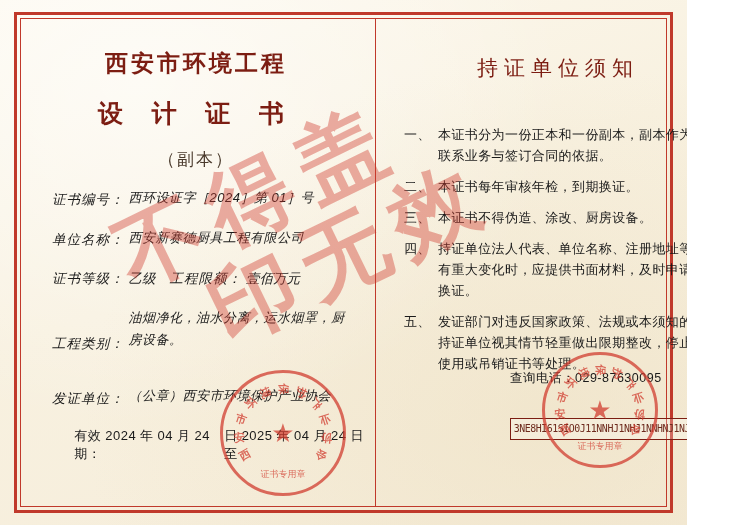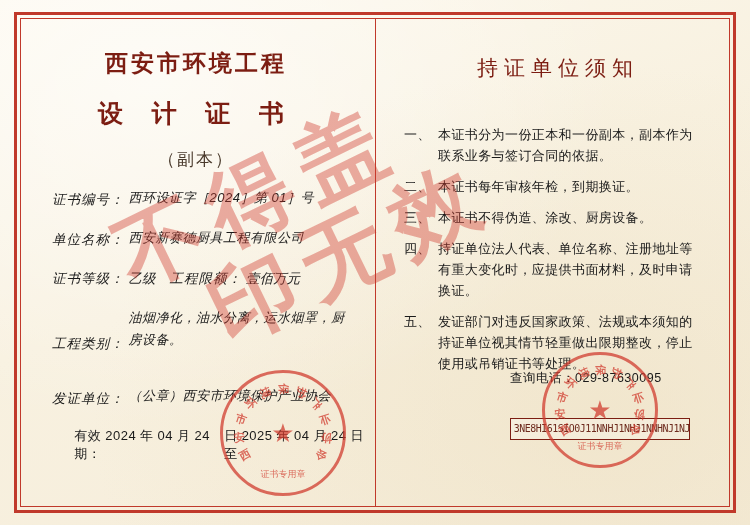--- a/index.html
+++ b/index.html
@@ -8,21 +8,21 @@
   }
   body {
     width: 750px;
     height: 525px;
     background: #ffffff;
     font-family: "Liberation Sans", sans-serif;
     overflow: hidden;
   }
   .certificate {
     position: relative;
-    width: 750px;
+    width: 687px;
     height: 525px;
     background: #e5e5e5;
     overflow: hidden;
   }
   
   .paper-wash {
     position: absolute;
     inset: 0;
     background:
       radial-gradient(ellipse at 20% 15%, rgba(255,255,255,0.55), rgba(255,255,255,0) 55%),

